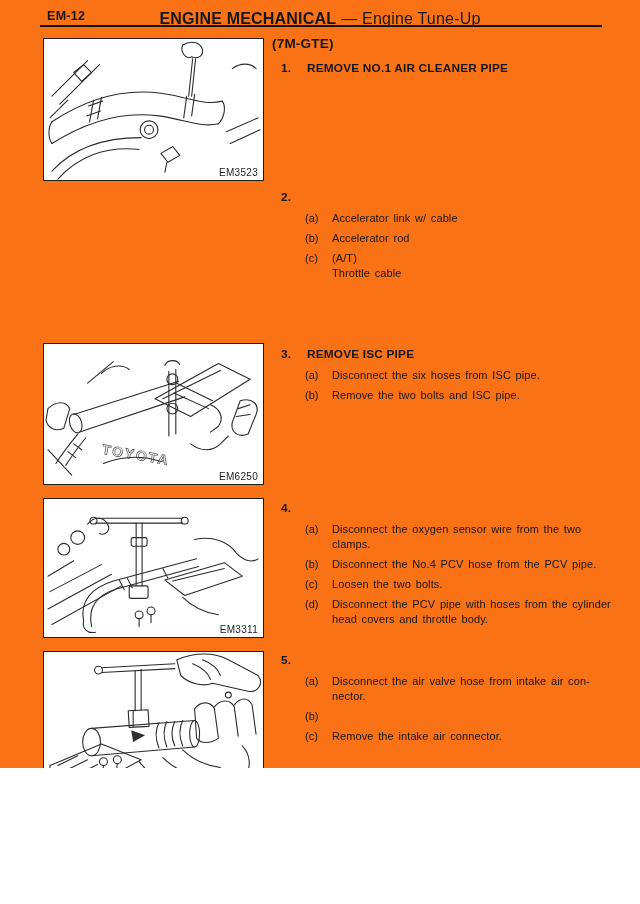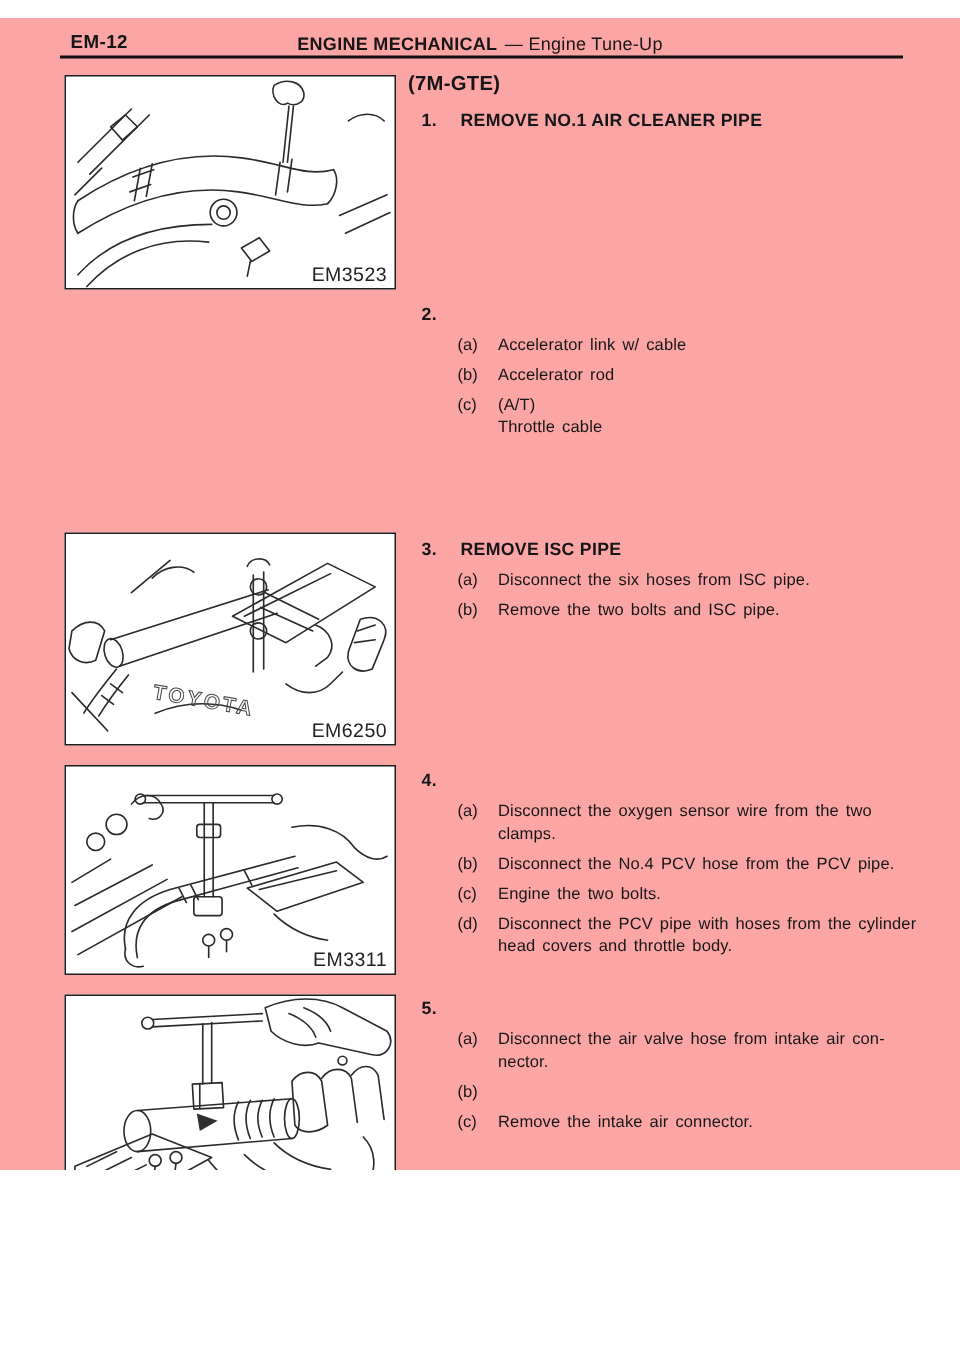--- a/index.html
+++ b/index.html
@@ -1,29 +1,28 @@
 <!DOCTYPE html>
 <html><head>
 <meta charset="utf-8">
 <style>
   * { margin:0; padding:0; box-sizing:border-box; }
   html,body { background:#ffffff; }
   .page {
-    position:relative; width:640px; height:768px; background:#fca5a5;
+    position:relative; width:640px; height:768px; background:#f97316;
     font-family:"Liberation Sans","DejaVu Sans",sans-serif; color:#161616;
     overflow:hidden;
-    margin-top:12px;
   }
   .page-code {
     position:absolute; left:47px; top:9px;
     font-size:12.5px; font-weight:700; letter-spacing:.3px;
   }
   .header-title {
     position:absolute; left:0; right:0; top:10px; text-align:center;
-    font-size:12px; letter-spacing:.2px;
+    font-size:16px; letter-spacing:.2px;
   }
   .header-title .bold { font-weight:700; }
   .header-title .rest { margin-left:5px; font-weight:400; }
   .rule {
     position:absolute; left:40px; width:562px; top:25px; height:2px;
     background:#111;
   }
   .fig {
     position:absolute; left:43px; width:221px;
     border:1.5px solid #1d1d1d; background:#fff;
@@ -33,21 +32,21 @@
     fill:none; stroke:#2b2b2b; stroke-width:1.1;
     stroke-linecap:round; stroke-linejoin:round;
   }
   .fig .fill { fill:#2f2f2f; stroke:none; }
   .fig text {
     font-family:"Liberation Sans",sans-serif; font-size:14px; font-weight:700;
     letter-spacing:2px; fill:none; stroke:#4a4a4a; stroke-width:.7;
   }
   .fig-id {
     position:absolute; right:5px; bottom:2px;
-    font-size:13px; letter-spacing:.3px; color:#222;
+    font-size:10px; letter-spacing:.3px; color:#222;
   }
   .model-heading {
     position:absolute; left:272px; top:36px;
     font-size:13.5px; font-weight:700; letter-spacing:.2px;
   }
   .step { position:absolute; left:281px; width:334px; }
   .step-head { display:flex; font-size:11.8px; font-weight:700; letter-spacing:.2px; }
   .step-num { width:26px; flex:none; }
   .substeps { margin-top:7px; padding-left:24px; display:flex; flex-direction:column; gap:5px; }
   .substep { display:flex; font-size:11px; line-height:15px; }
@@ -264,21 +263,21 @@
         <span class="sub-label">(a)</span>
         <span class="sub-text">Disconnect the oxygen sensor wire from the two
 clamps.</span>
       </div>
       <div class="substep">
         <span class="sub-label">(b)</span>
         <span class="sub-text">Disconnect the No.4 PCV hose from the PCV pipe.</span>
       </div>
       <div class="substep">
         <span class="sub-label">(c)</span>
-        <span class="sub-text">Engine the two bolts.</span>
+        <span class="sub-text">Loosen the two bolts.</span>
       </div>
       <div class="substep">
         <span class="sub-label">(d)</span>
         <span class="sub-text">Disconnect the PCV pipe with hoses from the cylinder
 head covers and throttle body.</span>
       </div>
     </div>
   </div>
 
   <div class="step" style="top:653px">

